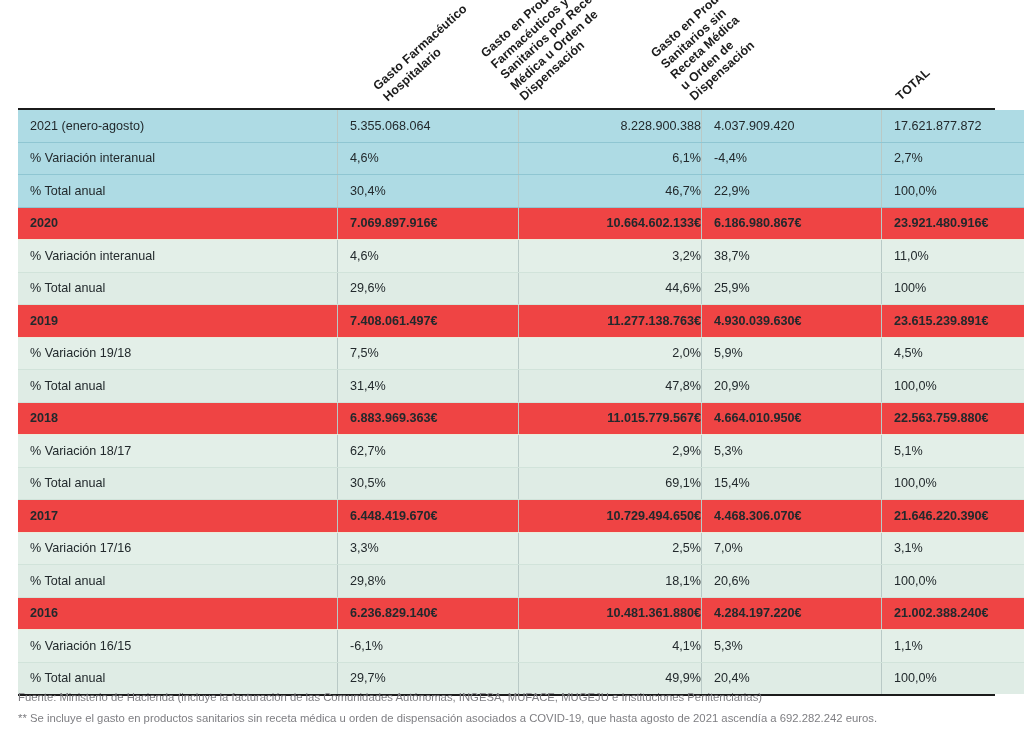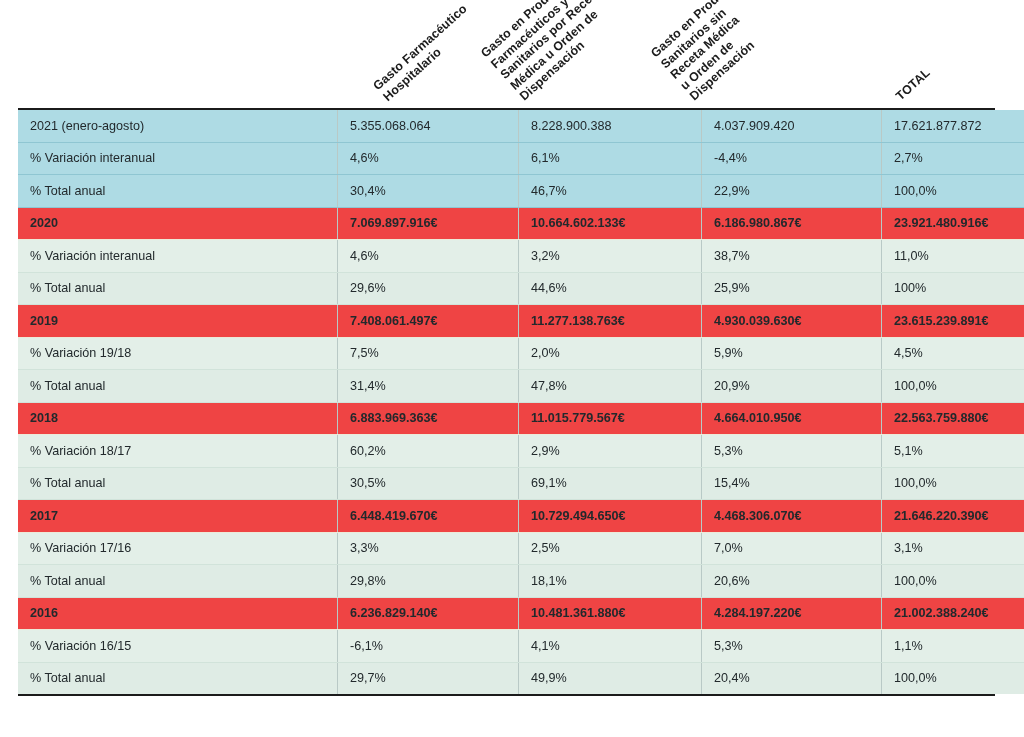--- a/index.html
+++ b/index.html
@@ -62,21 +62,21 @@
     font-size: 12.6px;
     color: #22292c;
     vertical-align: middle;
     border-bottom: 1px solid #ffffff;
     overflow: hidden;
     white-space: nowrap;
   }
   table.spend tr:last-child td { border-bottom: none; }
   table.spend td.c0 { width: 307px; }
   table.spend td.c1 { width: 168px; }
-  table.spend td.c2 { width: 170px; }
+  table.spend td.c2 { width: 170px; text-align: right; }
   table.spend td.c3 { width: 167px; }
   table.spend td.c4 { width: 165px; }
   table.spend td.c1,
   table.spend td.c2,
   table.spend td.c3,
   table.spend td.c4 {
     border-left: 1px solid #b9c9c6;
   }
 
   
@@ -201,21 +201,21 @@
 
       <tr class="year-row">
         <td class="c0">2018</td>
         <td class="c1">6.883.969.363€</td>
         <td class="c2">11.015.779.567€</td>
         <td class="c3">4.664.010.950€</td>
         <td class="c4">22.563.759.880€</td>
       </tr>
       <tr class="sub-row">
         <td class="c0">% Variación 18/17</td>
-        <td class="c1">60,2%</td>
+        <td class="c1">62,7%</td>
         <td class="c2">2,9%</td>
         <td class="c3">5,3%</td>
         <td class="c4">5,1%</td>
       </tr>
       <tr class="sub-row alt">
         <td class="c0">% Total anual</td>
         <td class="c1">30,5%</td>
         <td class="c2">69,1%</td>
         <td class="c3">15,4%</td>
         <td class="c4">100,0%</td>
@@ -263,13 +263,15 @@
         <td class="c2">49,9%</td>
         <td class="c3">20,4%</td>
         <td class="c4">100,0%</td>
       </tr>
 
     </tbody>
   </table>
 </div>
 
 <div class="footnotes">
+  <p>Fuente: Ministerio de Hacienda (incluye la facturación de las Comunidades Autónomas, INGESA, MUFACE, MUGEJU e Instituciones Penitenciarias)</p>
+  <p>** Se incluye el gasto en productos sanitarios sin receta médica u orden de dispensación asociados a COVID-19, que hasta agosto de 2021 ascendía a 692.282.242 euros.</p>
 </div>
 
 </body></html>

